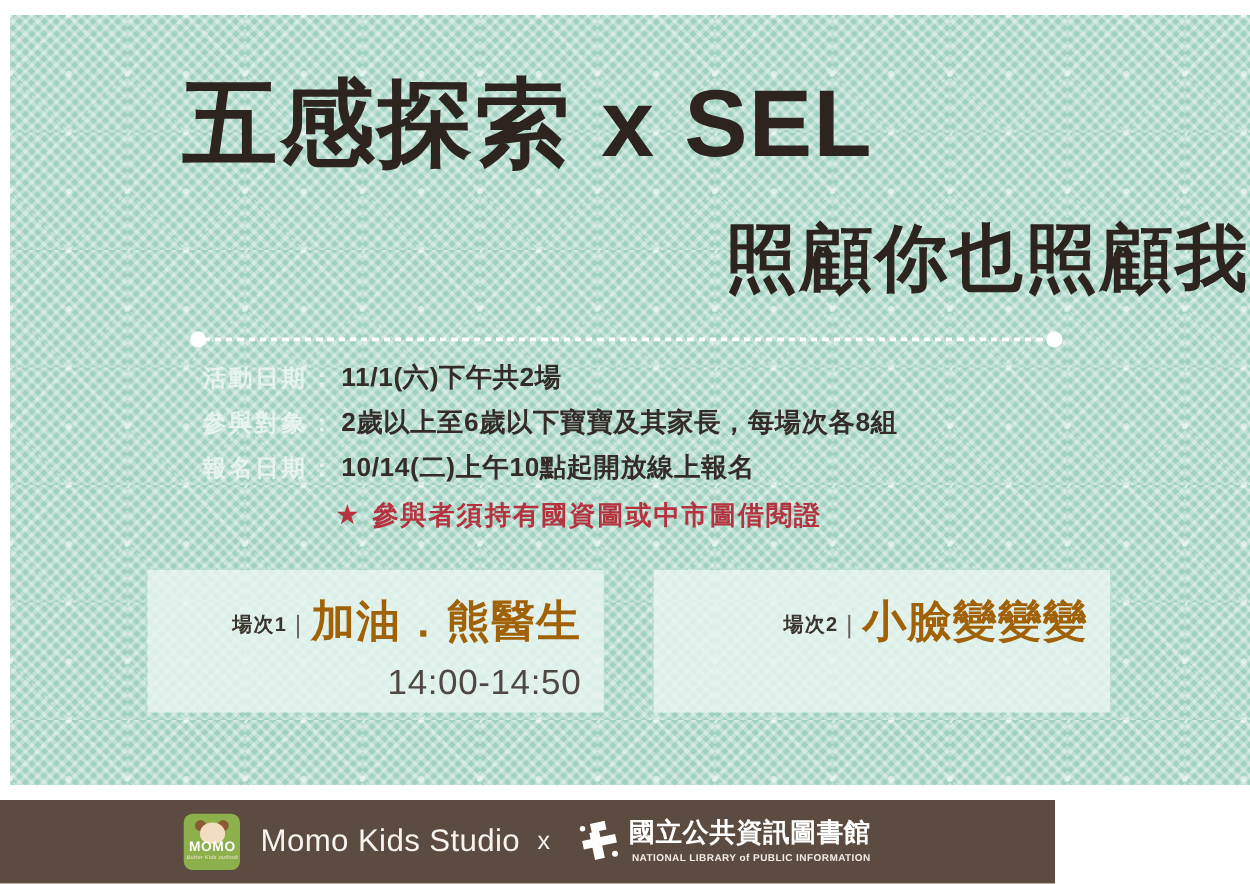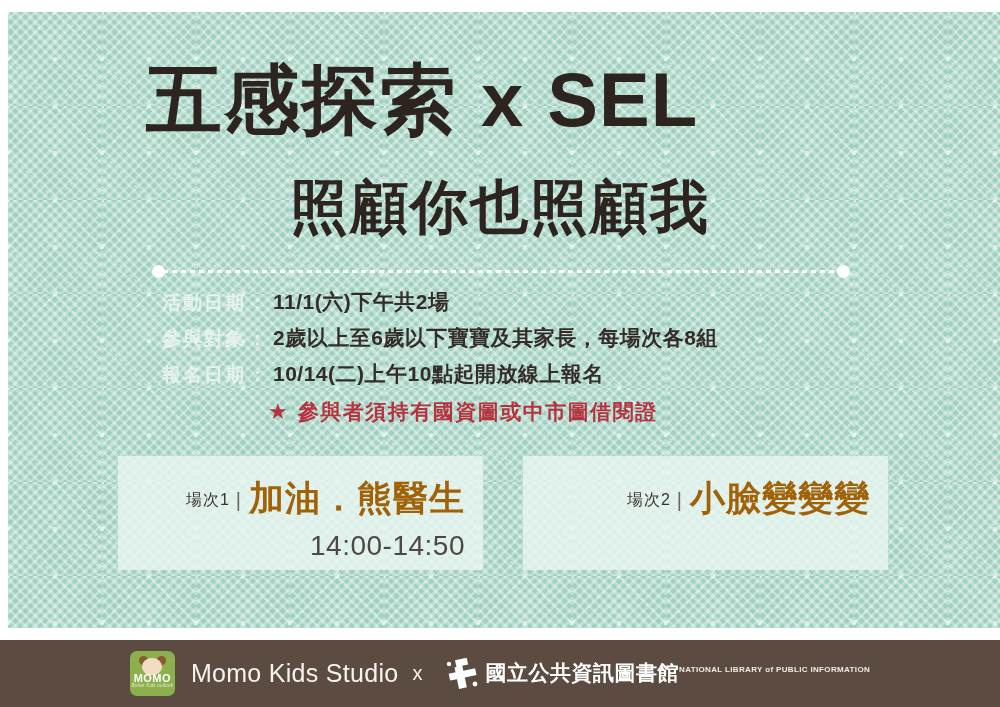--- a/index.html
+++ b/index.html
@@ -53,21 +53,21 @@
     line-height: 1;
     font-weight: 700;
     letter-spacing: 2px;
     color: #2d2420;
     white-space: nowrap;
   }
   #title-main .latin { letter-spacing: 1px; }
   #title-sub {
     position: absolute;
     left: 0; top: 178px; width: 1000px;
-    text-align: center;
+    text-align: right;
     font-size: 58px;
     line-height: 1;
     font-weight: 700;
     letter-spacing: 2px;
     color: #2d2420;
     white-space: nowrap;
   }
 
   
   #divider {
@@ -156,21 +156,21 @@
   .session-head {
     position: absolute;
     left: 0; right: 18px; top: 24px;
     display: flex;
     align-items: flex-end;
     justify-content: flex-end;
     white-space: nowrap;
   }
   .session-tag {
     font-size: 16px;
-    font-weight: 400;
+    font-weight: 700;
     color: #3a332e;
     letter-spacing: 1px;
     margin-bottom: 4px;
   }
   .session-bar {
     font-size: 20px;
     color: #6d665f;
     margin: 0 8px 3px 6px;
   }
   .session-name {
@@ -193,21 +193,21 @@
   
   #footer-gap {
     position: absolute;
     left: 0; top: 628px;
     width: 1000px; height: 12px;
     background: #ffffff;
   }
   #footer {
     position: absolute;
     left: 0; top: 640px;
-    width: 1000px; height: 67px;
+    width: 844px; height: 67px;
     background: #5c4b40;
     display: flex;
     align-items: center;
     justify-content: center;
   }
   #footer-inner {
     display: flex;
     align-items: center;
     white-space: nowrap;
   }
@@ -276,22 +276,22 @@
     flex: 0 0 auto;
   }
   #nlpi-mark {
     position: relative;
     width: 34px; height: 34px;
     margin-right: 7px;
     flex: 0 0 auto;
   }
   #nlpi-text-block {
     display: flex;
-    flex-direction: row;
-    align-items: flex-start;
+    flex-direction: column;
+    align-items: flex-end;
   }
   #nlpi-cn {
     font-size: 21px;
     font-weight: 700;
     color: #ffffff;
     letter-spacing: .5px;
     line-height: 1.05;
   }
   #nlpi-en {
     font-size: 8px;

